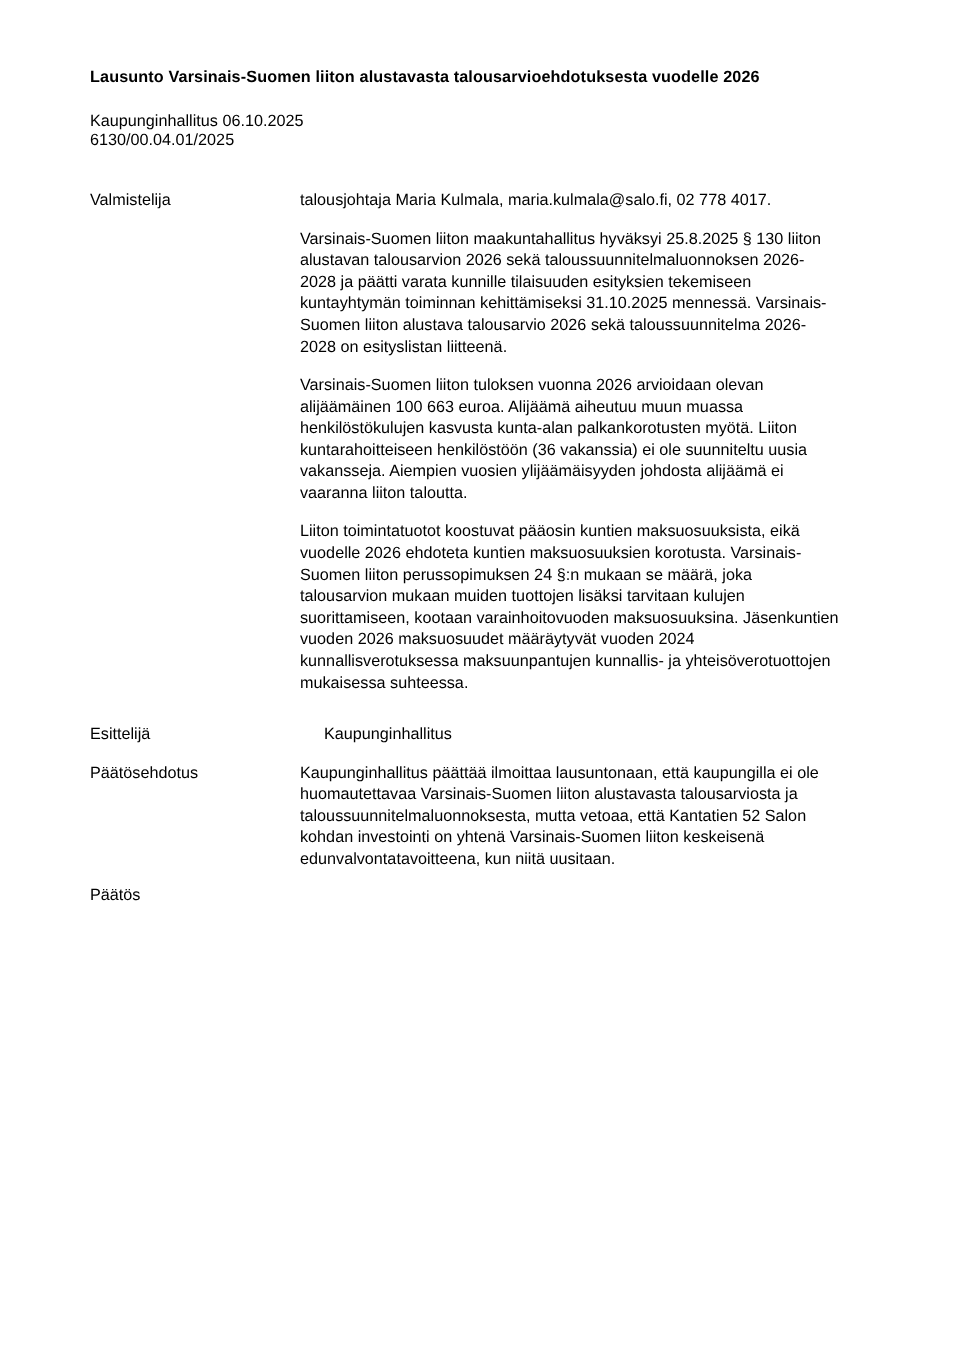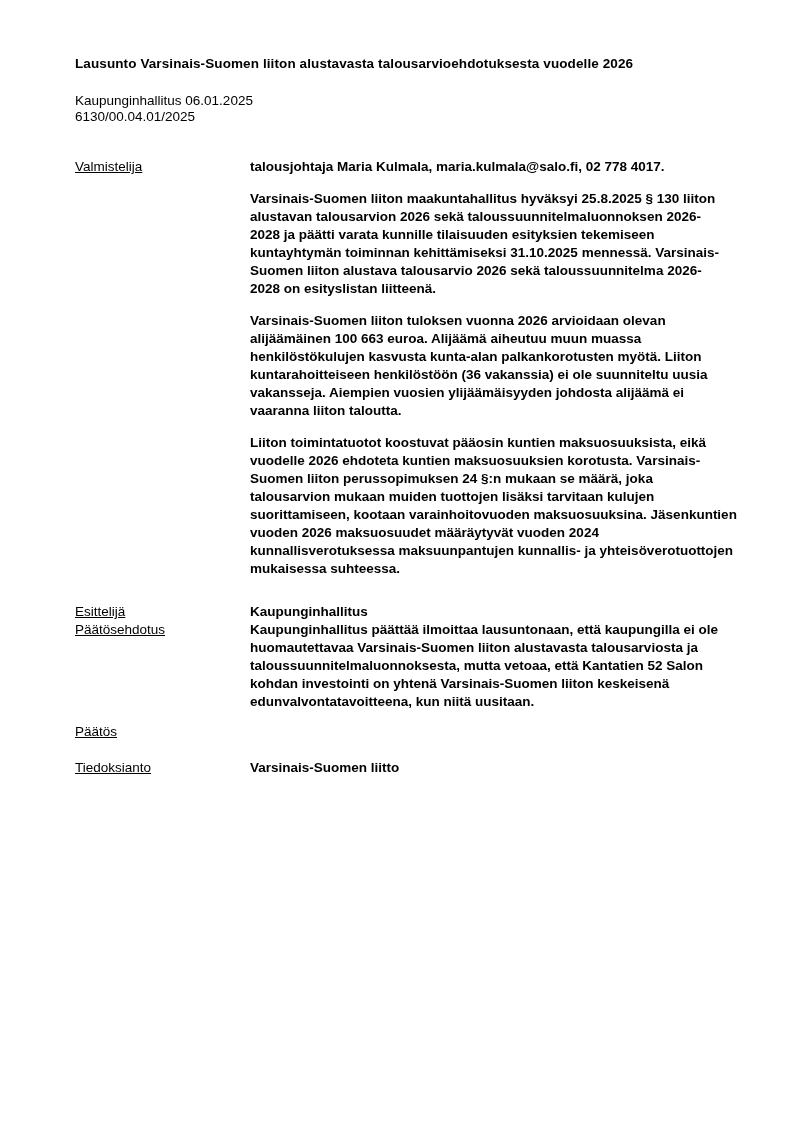--- a/index.html
+++ b/index.html
@@ -32,56 +32,54 @@
   }
   .meta {
     margin-top: 21px;
     line-height: 16px;
   }
   .section {
     display: flex;
     align-items: flex-start;
   }
   .sec-valmistelija   { margin-top: 33px; }
-  .sec-esittelija     { margin-top: 25px; }
-  .sec-paatosehdotus  { }
+  .sec-esittelija     { margin-top: 25px; gap: 20px; }
+  .sec-paatosehdotus  { margin-top: 14px; }
   .sec-paatos         { margin-top: 12px; }
   .sec-tiedoksianto   { margin-top: 18px; }
   .label {
     flex: 0 0 175px;
     width: 175px;
     line-height: 18px;
-    text-decoration: underline;
   }
   .content {
     flex: 1 1 auto;
     max-width: 545px;
     line-height: 18px;
   }
   .content p {
     margin: 0 0 14px 0;
     white-space: pre-line;
-    font-weight: bold;
   }
   .content p:last-child {
     margin-bottom: 0;
   }
   .paatos-empty {
     min-height: 18px;
   }
 </style>
 </head>
 <body>
 
 <div class="page">
 
   <h1 class="doc-title">Lausunto Varsinais-Suomen liiton alustavasta talousarvioehdotuksesta vuodelle 2026</h1>
 
   <div class="meta">
-    <div>Kaupunginhallitus 06.01.2025</div>
+    <div>Kaupunginhallitus 06.10.2025</div>
     <div>6130/00.04.01/2025</div>
   </div>
 
   <div class="section sec-valmistelija">
     <div class="label">Valmistelija</div>
     <div class="content">
       <p>talousjohtaja Maria Kulmala, maria.kulmala@salo.fi, 02 778 4017.</p>
       <p>Varsinais-Suomen liiton maakuntahallitus hyväksyi 25.8.2025 § 130 liiton
 alustavan talousarvion 2026 sekä taloussuunnitelmaluonnoksen 2026-
 2028 ja päätti varata kunnille tilaisuuden esityksien tekemiseen
@@ -121,20 +119,14 @@
 kohdan investointi on yhtenä Varsinais-Suomen liiton keskeisenä
 edunvalvontatavoitteena, kun niitä uusitaan.</p>
     </div>
   </div>
 
   <div class="section sec-paatos">
     <div class="label">Päätös</div>
     <div class="content paatos-empty"></div>
   </div>
 
-  <div class="section sec-tiedoksianto">
-    <div class="label">Tiedoksianto</div>
-    <div class="content">
-      <p>Varsinais-Suomen liitto</p>
-    </div>
-  </div>
 
 </div>
 
 </body></html>

